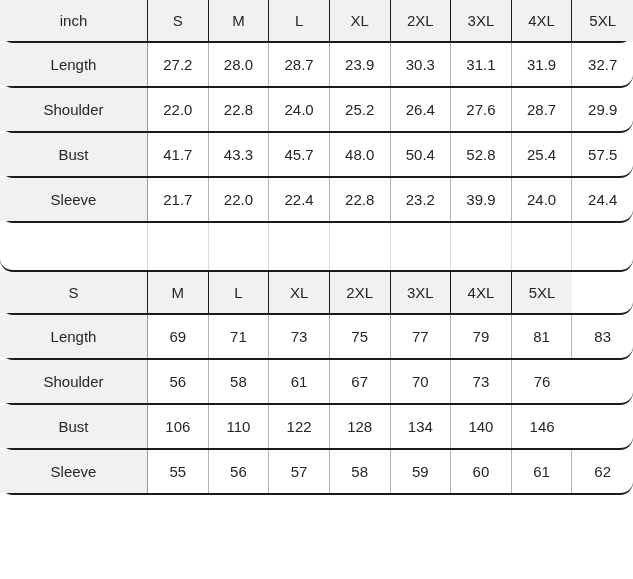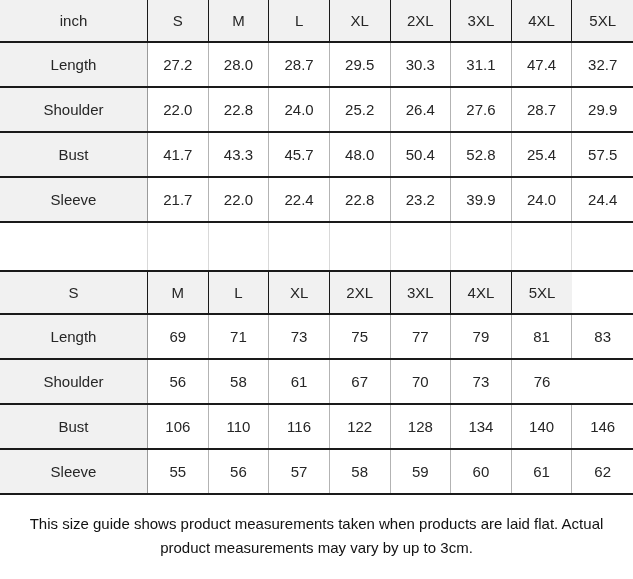--- a/index.html
+++ b/index.html
@@ -16,20 +16,21 @@
     width:633px;height:579px;background:#ffffff;
     font-family:"Liberation Sans",sans-serif;
     color:var(--text);
     overflow:hidden;
   }
   .page{width:633px;height:579px;}
   .row{
     display:grid;
     grid-template-columns:148px repeat(8,1fr);
     width:633px;
+    border-radius:13px;
   }
   .cell{
     display:flex;align-items:center;justify-content:center;
     font-size:15px;
     white-space:nowrap;
   }
   
   .head-row{height:43px;border-bottom:2px solid var(--dark-border);}
   .head-row .cell{
     background:var(--header-bg);
@@ -77,24 +78,24 @@
           <div class="cell">2XL</div>
           <div class="cell">3XL</div>
           <div class="cell">4XL</div>
           <div class="cell">5XL</div>
         </div>
         <div class="row data-row">
           <div class="cell label-cell">Length</div>
           <div class="cell">27.2</div>
           <div class="cell">28.0</div>
           <div class="cell">28.7</div>
-          <div class="cell">29.5</div>
+          <div class="cell">23.9</div>
           <div class="cell">30.3</div>
           <div class="cell">31.1</div>
-          <div class="cell">47.4</div>
+          <div class="cell">31.9</div>
           <div class="cell">32.7</div>
         </div>
         <div class="row data-row">
           <div class="cell label-cell">Shoulder</div>
           <div class="cell">22.0</div>
           <div class="cell">22.8</div>
           <div class="cell">24.0</div>
           <div class="cell">25.2</div>
           <div class="cell">26.4</div>
           <div class="cell">27.6</div>
@@ -164,36 +165,32 @@
           <div class="cell">61</div>
           <div class="cell">67</div>
           <div class="cell">70</div>
           <div class="cell">73</div>
           <div class="cell">76</div>
         </div>
         <div class="row data-row">
           <div class="cell label-cell">Bust</div>
           <div class="cell">106</div>
           <div class="cell">110</div>
-          <div class="cell">116</div>
           <div class="cell">122</div>
           <div class="cell">128</div>
           <div class="cell">134</div>
           <div class="cell">140</div>
           <div class="cell">146</div>
         </div>
         <div class="row data-row">
           <div class="cell label-cell">Sleeve</div>
           <div class="cell">55</div>
           <div class="cell">56</div>
           <div class="cell">57</div>
           <div class="cell">58</div>
           <div class="cell">59</div>
           <div class="cell">60</div>
           <div class="cell">61</div>
           <div class="cell">62</div>
         </div>
       </div>
     </div>
-  <div class="footer">
-    <p class="note">This size guide shows product measurements taken when products are laid flat. Actual product measurements may vary by up to 3cm.</p>
-  </div>
 </div>
 
 </body></html>

